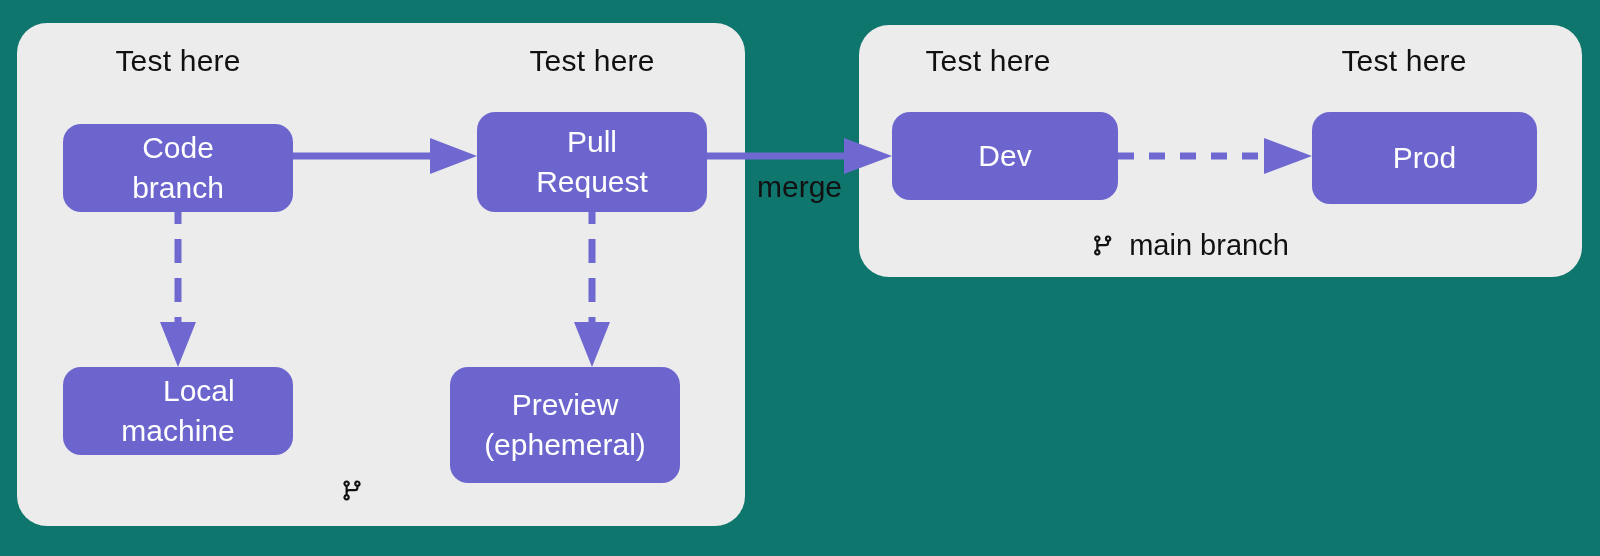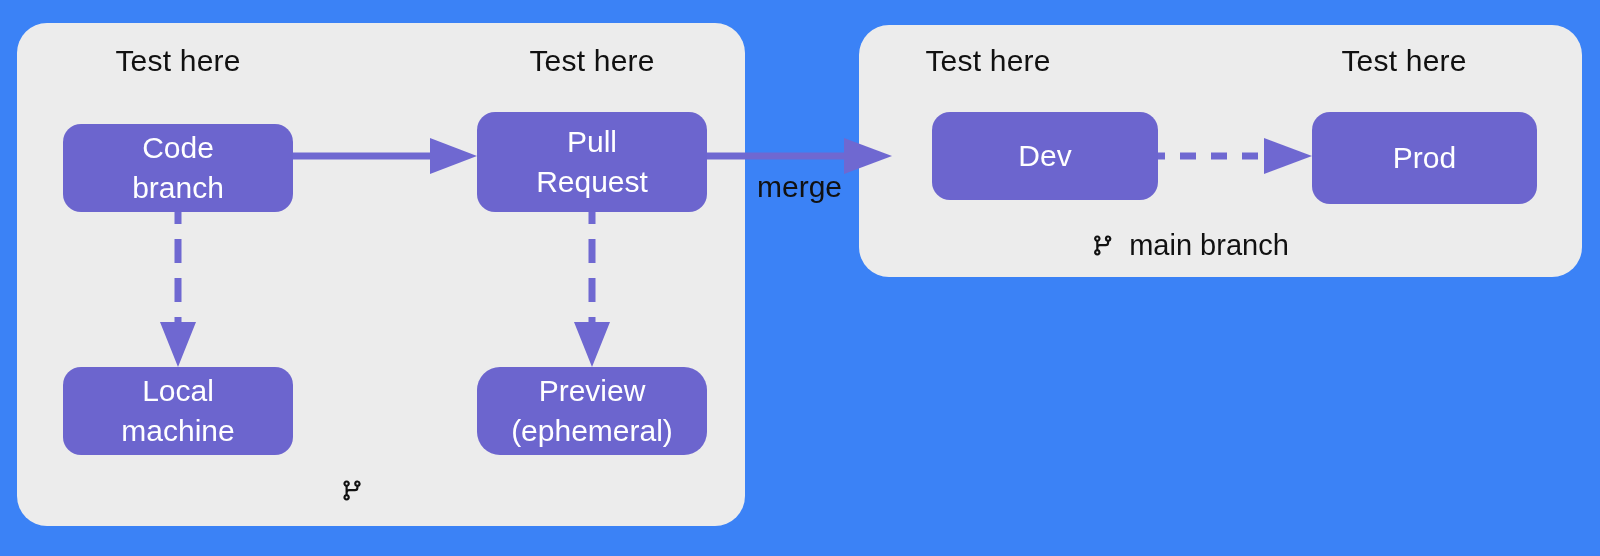--- a/index.html
+++ b/index.html
@@ -1,21 +1,21 @@
 <!DOCTYPE html>
 <html style="--node-fill: #6C65CE; --arrow: #6F68D1; --container-fill: #ECECEC; --node-text: #FFFFFF; --label-text: #111111;"><head>
 <meta charset="utf-8">
 <style>
   html, body { margin: 0; padding: 0; background: #ffffff; }
   body { font-family: "Liberation Sans", "DejaVu Sans", sans-serif; }
   .canvas {
     position: relative;
     width: 1600px;
     height: 556px;
-    background: #3b82f6;
+    background: #0f766e;
     overflow: hidden;
   }
   .group {
     position: absolute;
     background: var(--container-fill, #ececec);
     border-radius: 30px;
   }
   .group.feature { left: 17px; top: 23px; width: 728px; height: 503px; }
   .group.main    { left: 859px; top: 25px; width: 723px; height: 252px; }
 
@@ -41,24 +41,24 @@
     display: flex;
     align-items: center;
     justify-content: center;
     text-align: center;
     font-size: 30px;
     line-height: 1.32;
     white-space: pre-line;
   }
   .node.code-branch  { left: 63px;   top: 124px; width: 230px; height: 88px; }
   .node.pull-request { left: 477px;  top: 112px; width: 230px; height: 100px; }
-  .node.dev          { left: 892px;  top: 112px; width: 226px; height: 88px; margin-left: 40px; }
+  .node.dev          { left: 892px;  top: 112px; width: 226px; height: 88px; }
   .node.prod         { left: 1312px; top: 112px; width: 225px; height: 92px; }
-  .node.local-machine{ left: 63px;   top: 367px; width: 230px; height: 88px; }
-  .node.preview      { left: 477px;  top: 367px; width: 230px; height: 88px; border-radius: 23px; }
+  .node.local-machine{ left: 63px;   top: 367px; width: 230px; height: 88px; text-align: right; }
+  .node.preview      { left: 450px;  top: 367px; width: 230px; height: 116px; }
 
   .arrows {
     position: absolute;
     left: 0; top: 0;
     width: 1600px; height: 556px;
     pointer-events: none;
   }
   .arrow-line {
     stroke: var(--arrow, #6f68d1);
     stroke-width: 7;

